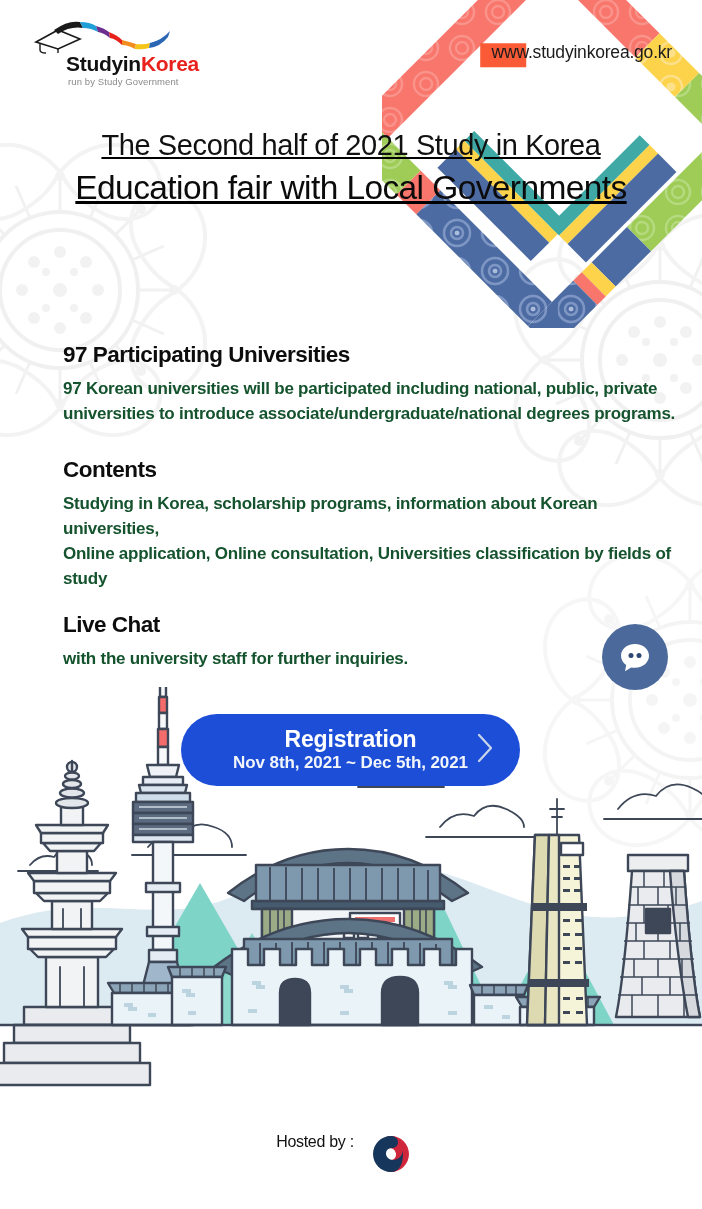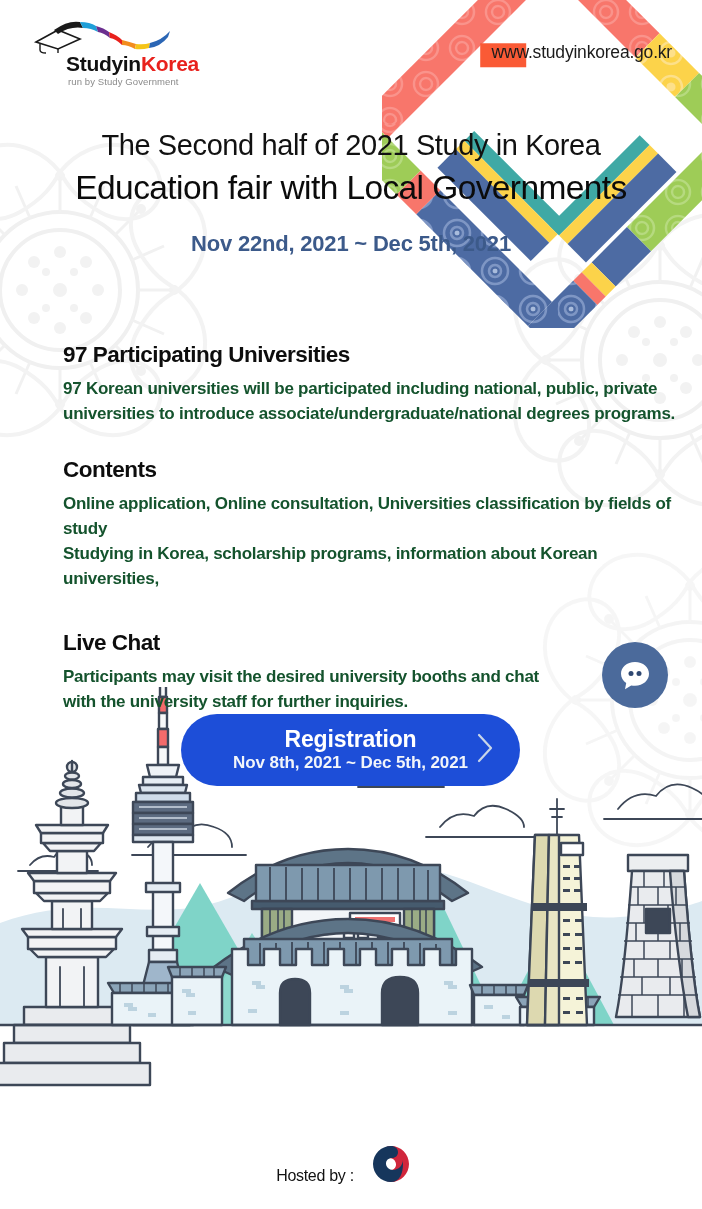--- a/index.html
+++ b/index.html
@@ -26,21 +26,21 @@
   .logo-text .seg-b { color:#e8211c; }
   .logo-sub { position:absolute; left:40px; top:52px; font-size:9.5px; color:#8a8a8a; letter-spacing:.1px; white-space:nowrap; }
 
   .site-url {
     position:absolute; right:30px; top:42px;
     font-size:17.5px; color:#1b1b1b; letter-spacing:-0.2px;
     z-index:6; white-space:nowrap;
   }
 
   
-  .title-block { position:absolute; left:0; top:128px; width:702px; text-align:center; z-index:4; }
+  .title-block { position:absolute; left:0; top:128px; width:702px; text-align:center; z-index:4;text-decoration:underline; }
   .title-line1 {
     font-size:29px; color:#111111; letter-spacing:-0.4px; line-height:1.22;
     font-weight:400; white-space:nowrap;
   }
   .title-line2 {
     font-size:33.5px; color:#0b0b0b; letter-spacing:-0.6px; line-height:1.25;
     font-weight:400; margin-top:4px; white-space:nowrap;
   }
   .event-dates {
     margin-top:22px; font-size:22px; font-weight:bold;
@@ -53,21 +53,21 @@
   .section-title {
     font-size:22.5px; font-weight:bold; color:#0d0d0d;
     letter-spacing:-0.5px; margin-bottom:9px; line-height:1.15;
   }
   .section-body {
     font-size:17px; color:#14532d; line-height:1.47; letter-spacing:-0.25px;font-weight:bold;
   }
   .section-body span { display:block; }
 
   #sec-universities { margin-bottom:30px; }
-  #sec-contents { margin-bottom:38px; }
+  #sec-contents { margin-bottom:20px; }
   #sec-livechat .section-body { max-width:480px; }
 
   .chat-icon {
     position:absolute; right:15px; top:12px;
     width:66px; height:66px; border-radius:50%;
     background:#4b6a9b; display:flex; align-items:center; justify-content:center;
   }
 
   
   .register-btn {
@@ -85,21 +85,21 @@
     font-size:17px; font-weight:bold; color:#f2f5fa; letter-spacing:-0.1px;
   }
   .register-chevron { position:absolute; right:24px; top:50%; transform:translateY(-50%); }
 
   
   .cityscape { position:absolute; left:0; bottom:92px; width:702px; height:430px; z-index:2; }
 
   
   .footer {
     position:absolute; left:0; bottom:24px; width:702px; height:52px;
-    display:flex; align-items:flex-end; justify-content:center; gap:0; z-index:6;
+    display:flex; align-items:flex-start; justify-content:center; gap:0; z-index:6;
   }
   .hosted-label { font-size:16px; color:#111; letter-spacing:-0.3px; margin-right:16px; }
   .niied-logo { width:42px; height:42px; margin-right:14px; flex:0 0 auto; }
   .niied-name { font-size:15.5px; color:#111; letter-spacing:-0.2px; white-space:nowrap; }
 </style>
 </head>
 <body>
 
 <div class="watermark-layer">
   <svg width="702" height="1209" viewBox="0 0 702 1209">
@@ -243,45 +243,43 @@
       <span class="seg-a">Studyin</span><span class="seg-b">Korea</span>
     </div>
     <div class="logo-sub">run by Study Government</div>
   </div>
   <div class="site-url">www.studyinkorea.go.kr</div>
 </div>
 
 <div class="title-block">
   <div class="title-line1">The Second half of 2021 Study in Korea</div>
   <div class="title-line2">Education fair with Local Governments</div>
-  <div class="event-dates">Nov 22nd, 2021 ~ Dec 5th, 2021</div>
 </div>
 
 <div class="sections">
 
   <div class="section" id="sec-universities">
     <div class="section-title">97 Participating Universities</div>
     <div class="section-body">
       <span>97 Korean universities will be participated including national, public, private</span>
       <span>universities to introduce associate/undergraduate/national degrees programs.</span>
     </div>
   </div>
 
   <div class="section" id="sec-contents">
     <div class="section-title">Contents</div>
     <div class="section-body">
+      <span>Studying in Korea, scholarship programs, information about Korean universities,</span>
       <span>Online application, Online consultation, Universities classification by fields of study</span>
-      <span>Studying in Korea, scholarship programs, information about Korean universities,</span>
     </div>
   </div>
 
   <div class="section" id="sec-livechat">
     <div class="section-title">Live Chat</div>
     <div class="section-body">
-      <span>Participants may visit the desired university booths and chat</span>
       <span>with the university staff for further inquiries.</span>
     </div>
     <div class="chat-icon">
       <svg width="40" height="40" viewBox="0 0 40 40">
         <path d="M20 7 C11.7 7 6 12.3 6 18.8 C6 22.6 8 25.9 11.2 28 L10 34.2 L16.2 30.4 C17.4 30.6 18.7 30.7 20 30.7 C28.3 30.7 34 25.3 34 18.8 C34 12.3 28.3 7 20 7 Z" fill="#ffffff"></path>
         <circle cx="16" cy="18.5" r="2.5" fill="#2f4872"></circle>
         <circle cx="24" cy="18.5" r="2.5" fill="#2f4872"></circle>
       </svg>
     </div>
   </div>

